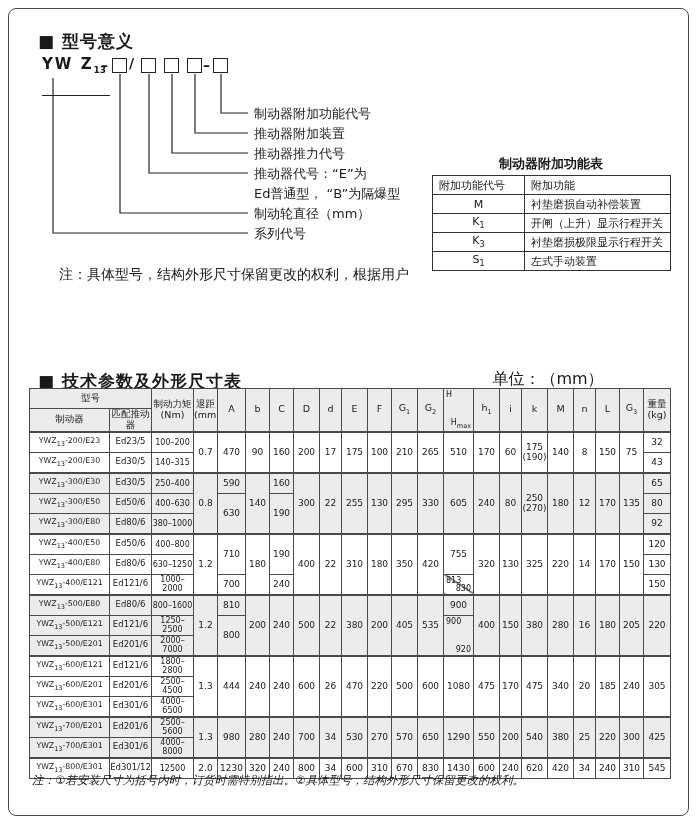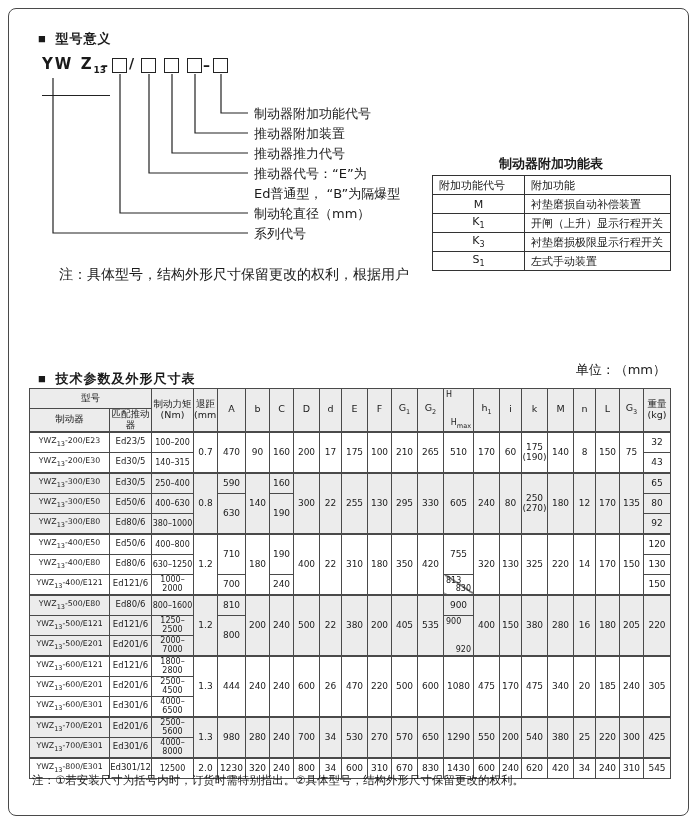--- a/index.html
+++ b/index.html
@@ -1,49 +1,49 @@
 <!DOCTYPE html>
 <html><head>
 <meta charset="utf-8">
 <style>
   html,body{margin:0;padding:0;background:#fff;}
   body{width:697px;height:824px;position:relative;font-family:"DejaVu Sans","Liberation Sans",sans-serif;color:#1a1a1a;}
   .frame{position:absolute;left:8px;top:8px;width:679px;height:806px;border:1.5px solid #4a4a4a;border-radius:8px;}
   .abs{position:absolute;}
-  .sec-title{font-size:13px;font-weight:bold;letter-spacing:1px;font-family:Liberation Mono, monospace;}
+  .sec-title{font-size:17px;font-weight:bold;letter-spacing:1px;}
   
   .code-model{left:42px;top:55px;font-weight:bold;font-size:15px;border-bottom:1.5px solid #222;padding:0 4px 20px 0;letter-spacing:2px;}
   .code-model sub{font-size:9px;letter-spacing:0;}
   .code-sep{font-size:14px;font-weight:bold;top:57px;}
   .code-box{width:13px;height:13px;border:1.5px solid #222;top:58px;background:#fff;}
   .diag-lines{left:0;top:0;pointer-events:none;}
   .code-label{font-size:13px;white-space:nowrap;}
   
   .ft-title{left:432px;top:155px;width:238px;text-align:center;font-size:13px;font-weight:bold;}
   .func{left:432px;top:175px;border-collapse:collapse;table-layout:fixed;}
   .func th,.func td{border:1px solid #333;height:18px;font-size:11px;font-weight:normal;padding:0 0 0 6px;text-align:left;white-space:nowrap;overflow:hidden;line-height:1;}
   .func td.fc1{text-align:center;padding:0;}
   .func sub{font-size:8px;}
   .note1{left:59px;top:262px;font-size:14px;line-height:25px;}
   
   .sec2{left:38px;top:354px;margin-top:16px;}
-  .unit{left:430px;top:361px;width:236px;text-align:right;font-size:13px;}
+  .unit{left:430px;top:369px;width:236px;text-align:center;font-size:16px;}
   .spec{left:29px;top:388px;border-collapse:collapse;table-layout:fixed;width:641px;}
   .spec th,.spec td{border:1px solid #4a4a4a;text-align:center;padding:0;font-size:9px;height:19px;line-height:1.15;overflow:hidden;font-weight:normal;}
   .spec th{background:#ececec;font-size:9.5px;}
   .spec tr.shade td{background:#ececec;}
   .spec tr.grp td{border-top:2px solid #4a4a4a;}
   .spec td.mdl{font-size:7.8px;}
   .spec td.thr{font-size:8.5px;}
   .spec td.tq{font-size:8px;}
   .spec sub{font-size:6.5px;}
   .diagc{position:relative;background-image:linear-gradient(to right top,transparent calc(50% - 0.7px),#4a4a4a calc(50% - 0.7px),#4a4a4a calc(50% + 0.7px),transparent calc(50% + 0.7px));}
   .diagc .tl{position:absolute;left:2px;top:1px;font-size:8px;}
   .diagc .br{position:absolute;right:2px;bottom:1px;font-size:8px;}
-  .note2{left:32px;top:773px;font-size:11.5px;white-space:nowrap;}
+  .note2{left:32px;top:773px;font-size:11.5px;white-space:nowrap;font-style:italic;}
 </style>
 </head>
 <body>
 
 <div class="frame"></div>
 
 <div class="abs sec-title" style="left:38px;top:30px;">■ 型号意义</div>
 
 <svg class="abs diag-lines" width="300" height="250">
   <path d="M53,78 V233 H248" fill="none" stroke="#222" stroke-width="1.2"></path>

